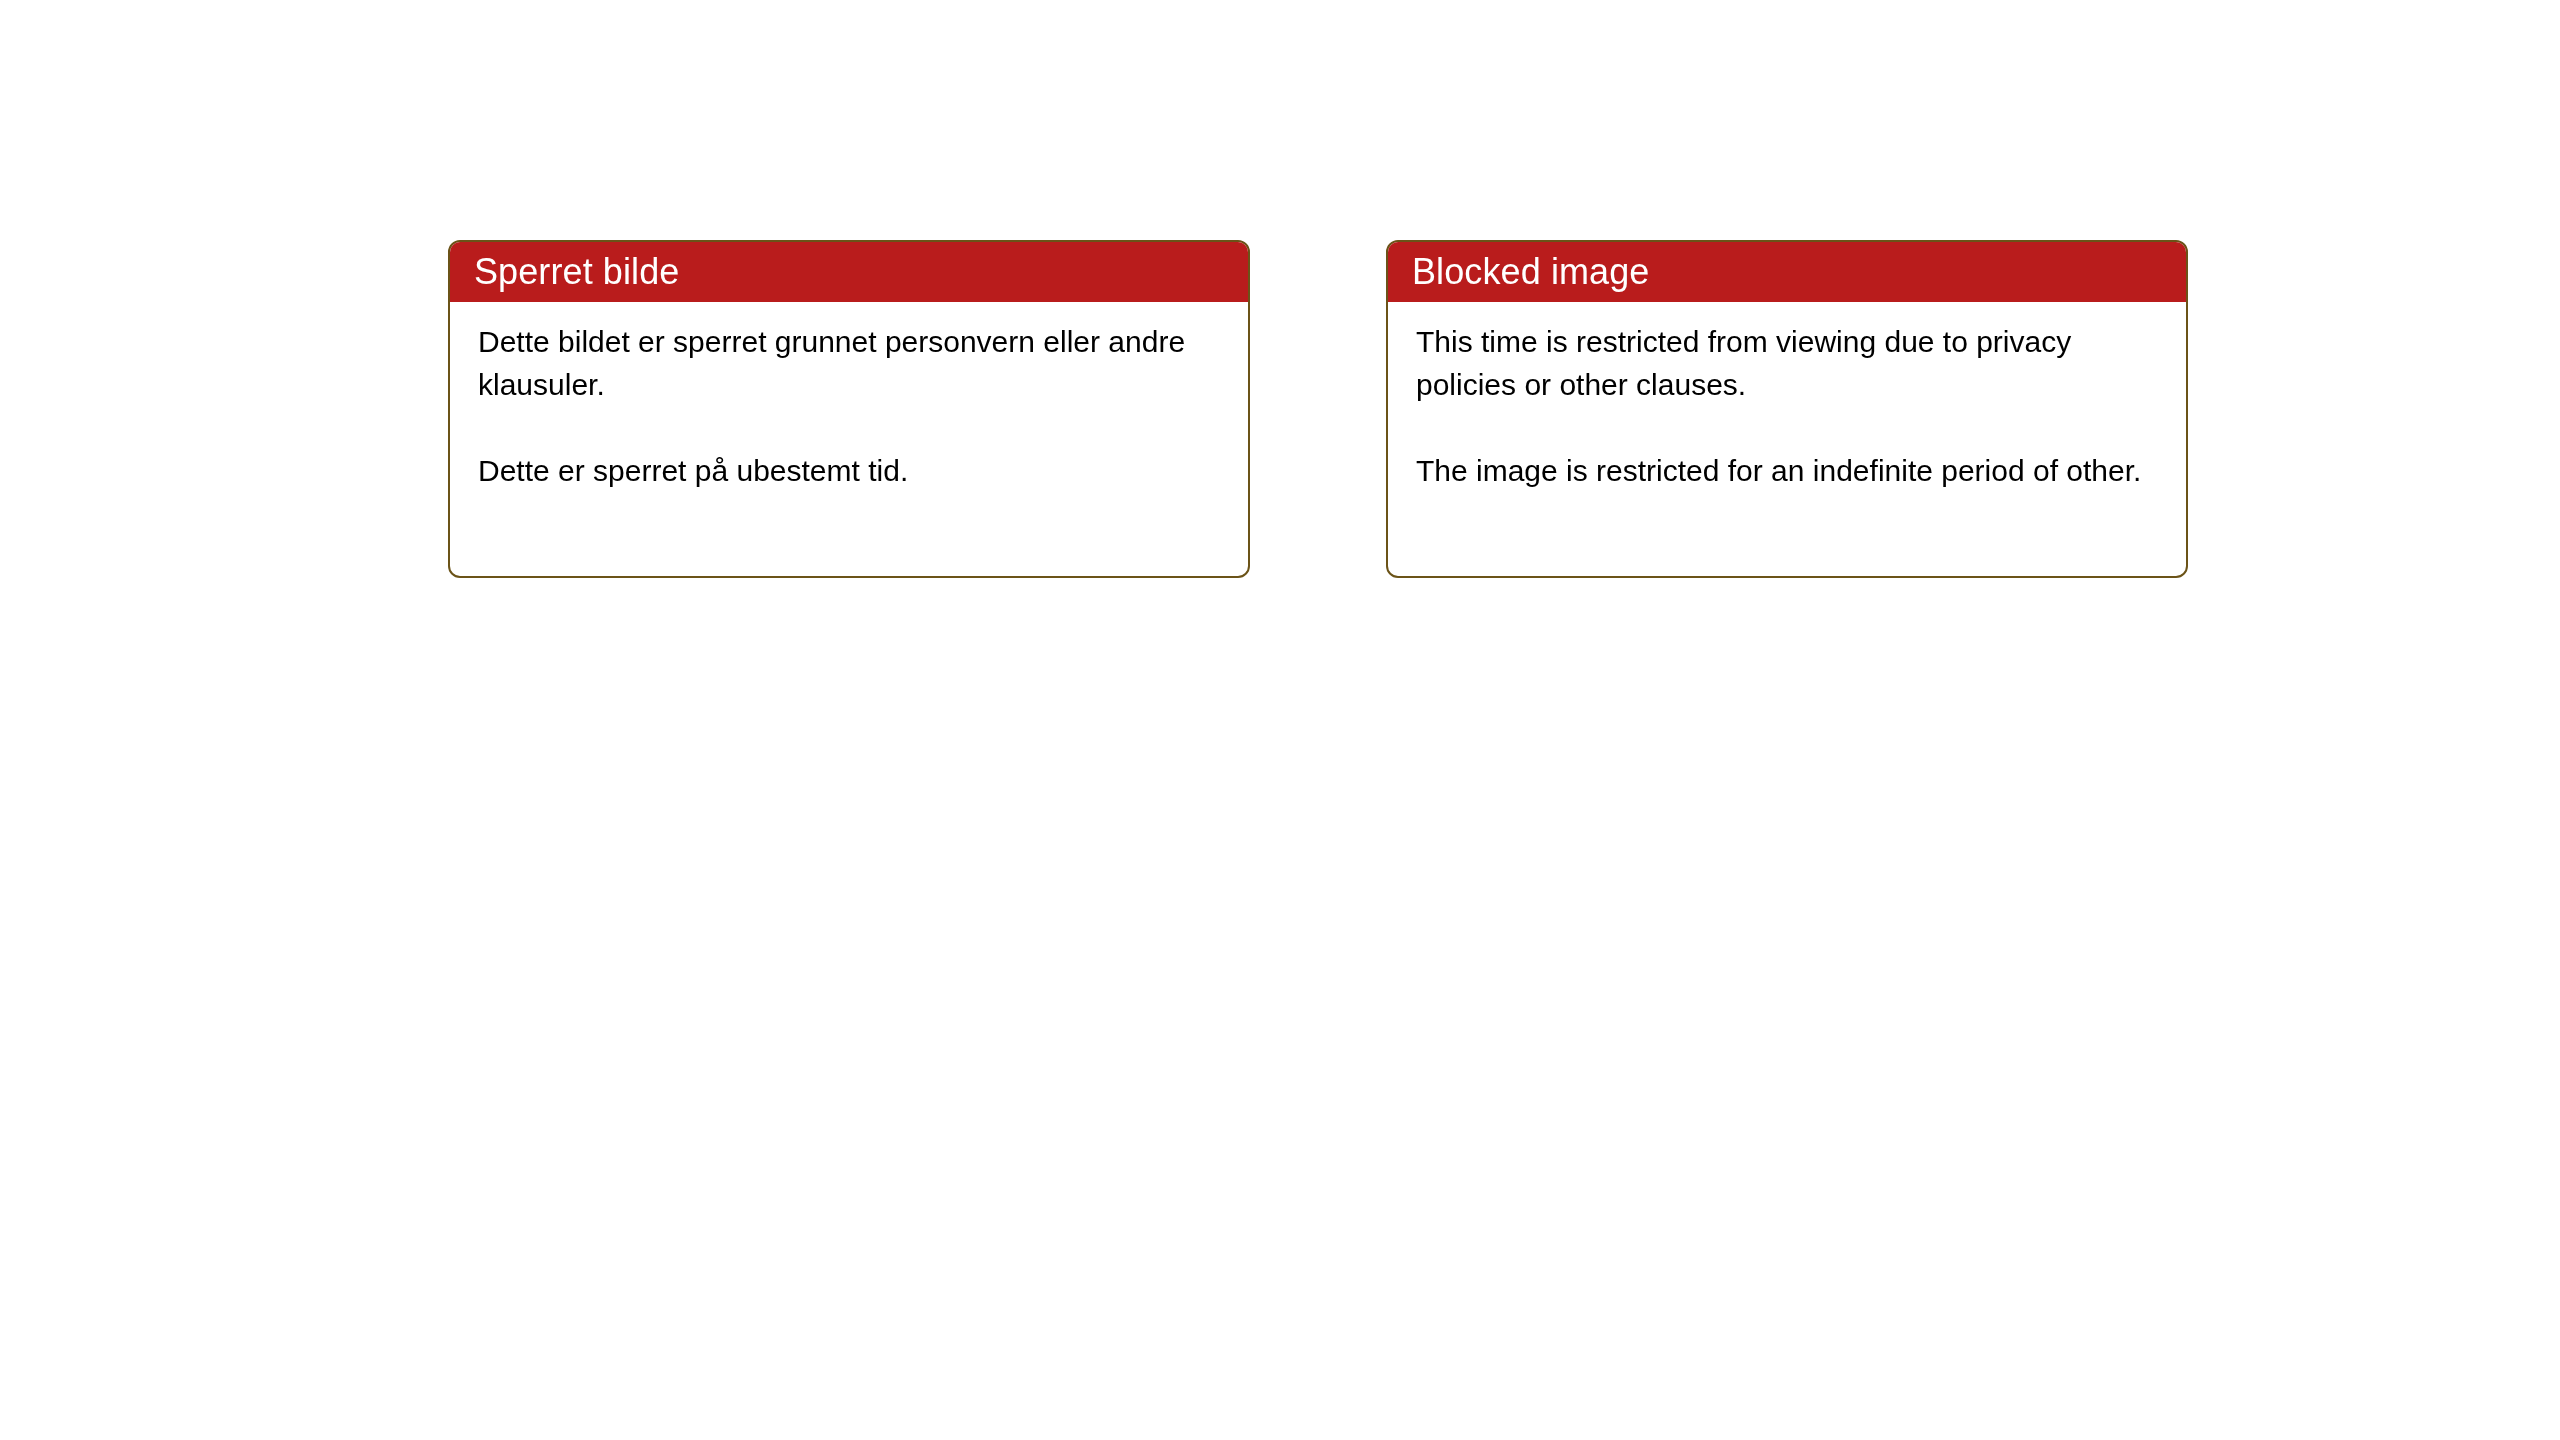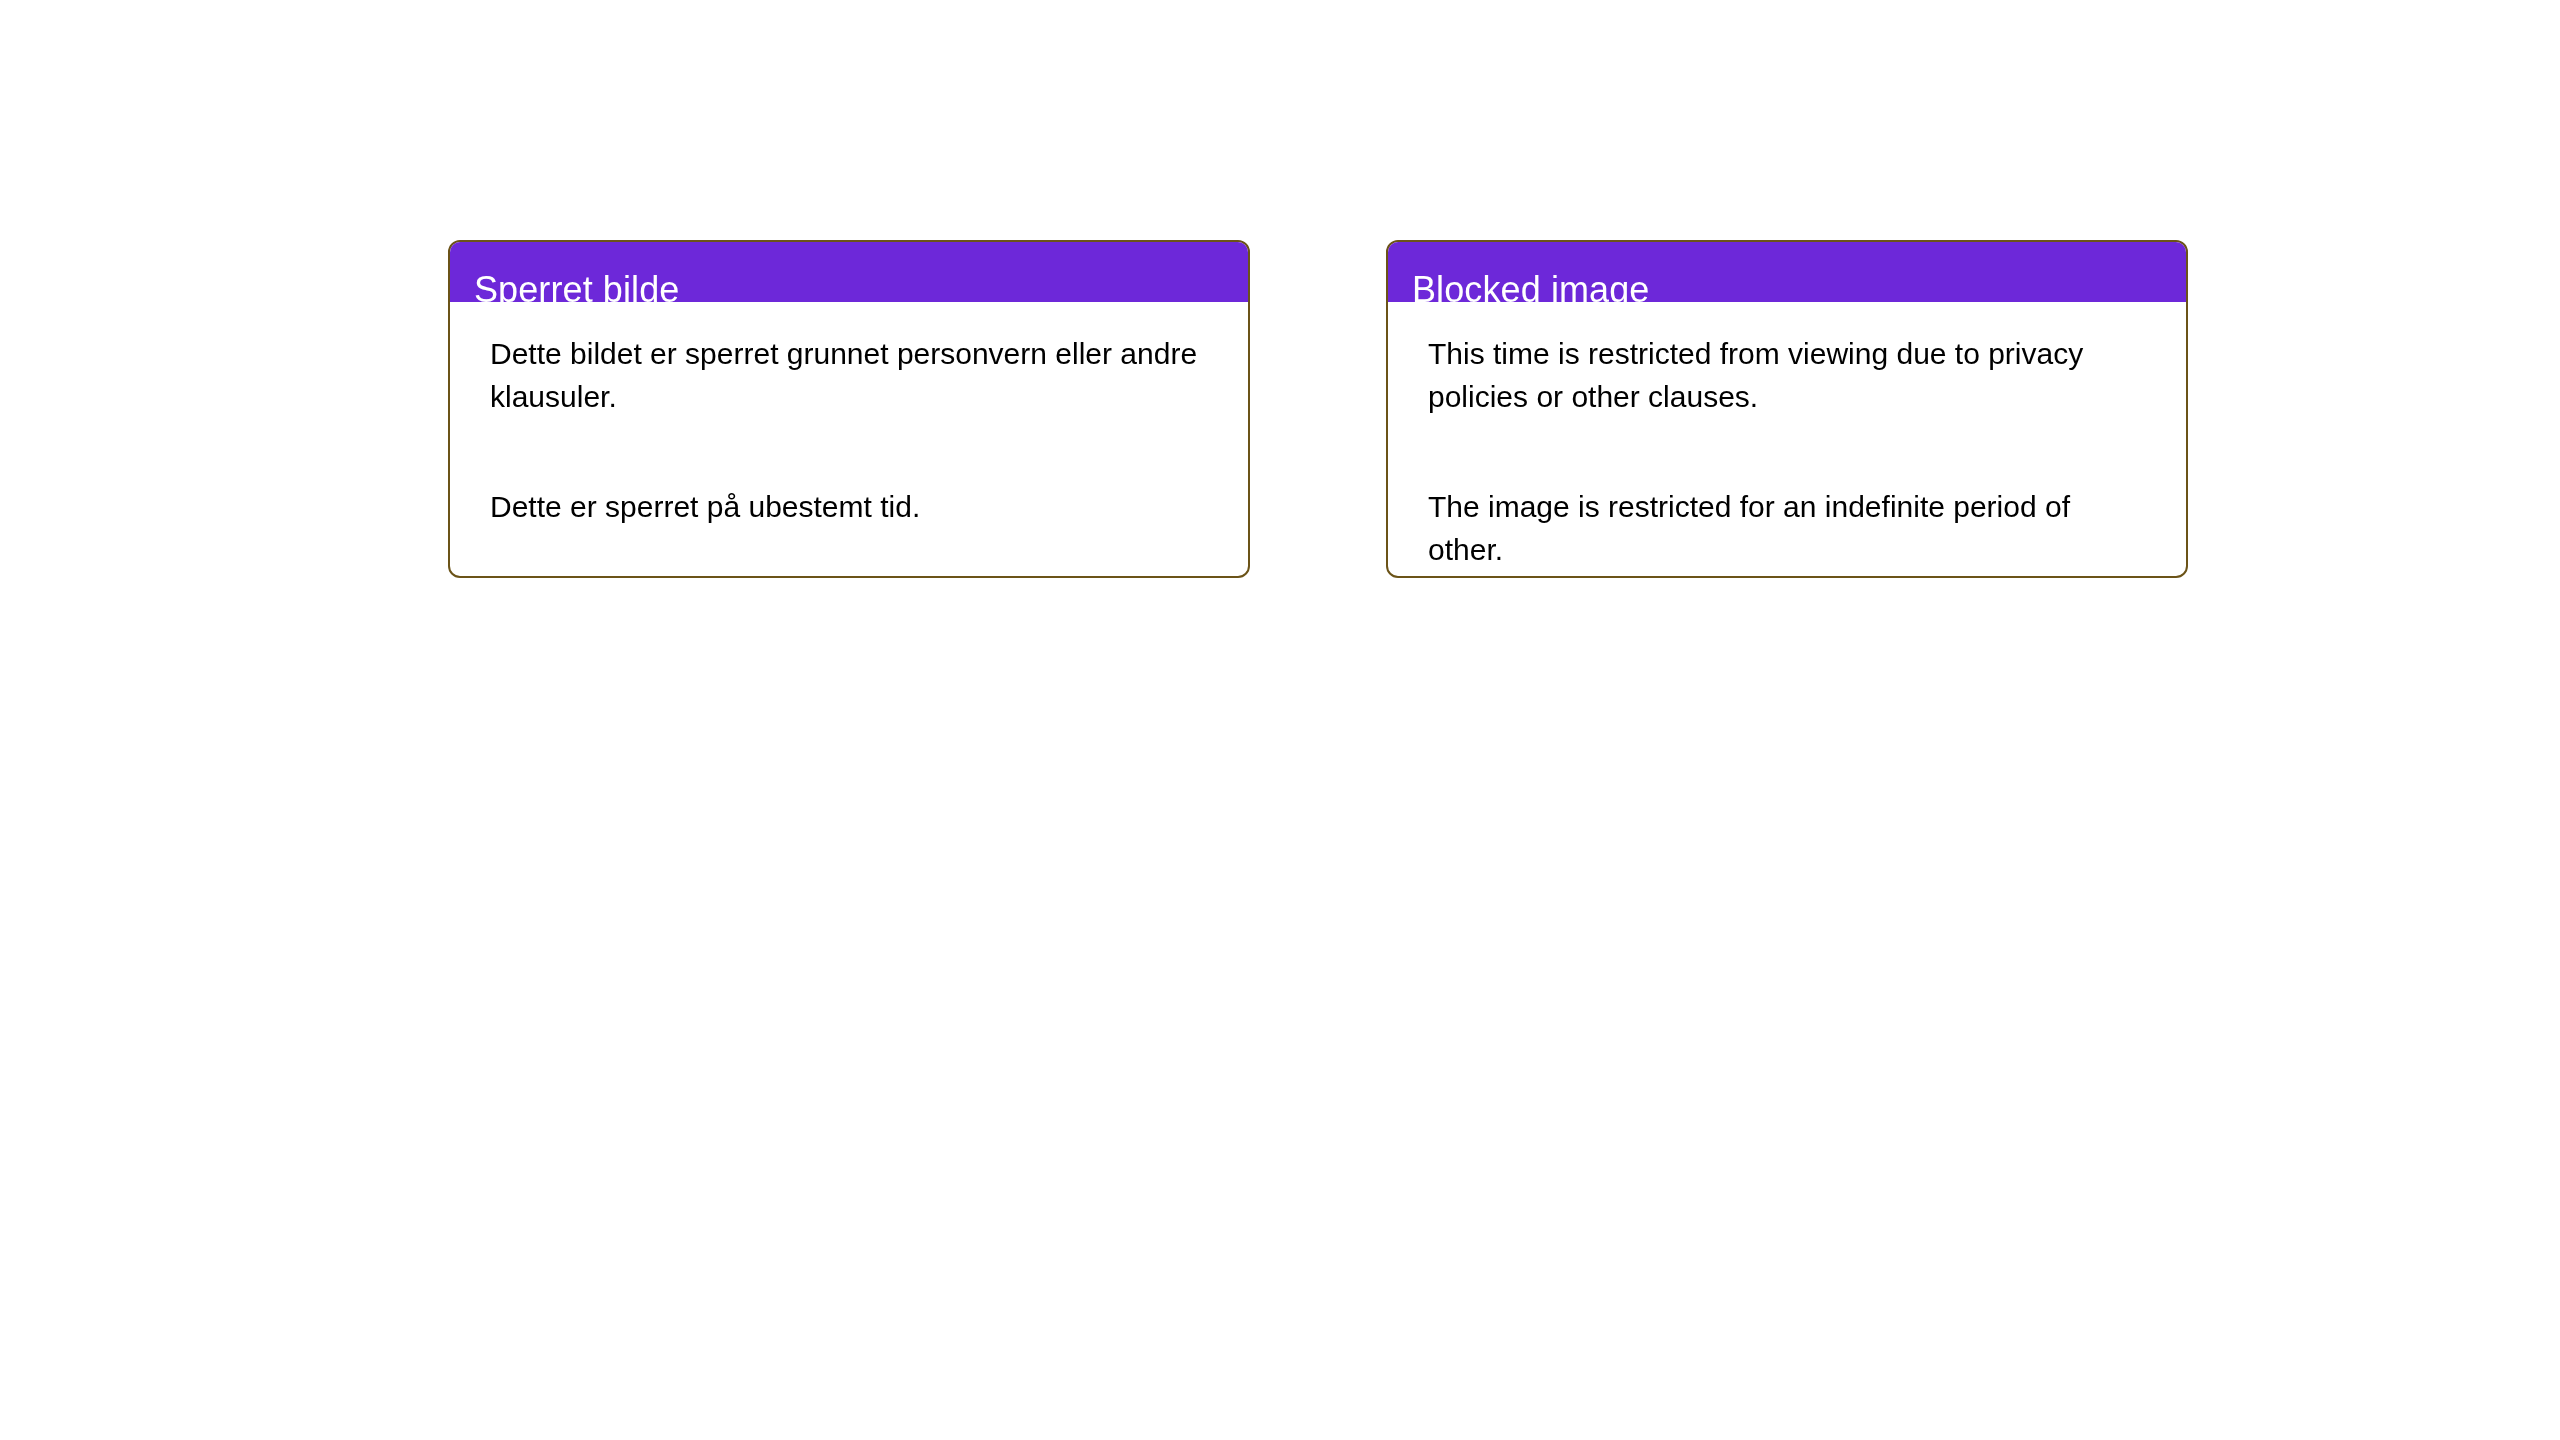--- a/index.html
+++ b/index.html
@@ -31,42 +31,43 @@
     border: 2px solid #6b5318;
     border-radius: 12px;
     overflow: hidden;
   }
 
   #panel-no  { left: 448px; }
   #panel-en  { left: 1386px; }
 
   .panel-header {
     height: 60px;
-    background: #6d28d9;
+    background: #b91c1c;
     display: flex;
+    align-items: center;
     padding: 0 0 0 24px;
     box-sizing: border-box;
   }
 
   .panel-title {
     color: #ffffff;
     font-size: 36px;
     font-weight: 400;
     line-height: 1;
     letter-spacing: 0.1px;
     white-space: nowrap;
   }
 
   .panel-body {
     padding: 18px 28px 0 28px;
     box-sizing: border-box;
   }
 
   .panel-paragraph {
-    margin: 12px;
+    margin: 0;
     color: #000000;
     font-size: 30px;
     font-weight: 400;
     line-height: 43px;
   }
 
   .paragraph-gap {
     height: 43px;
   }
 </style>

